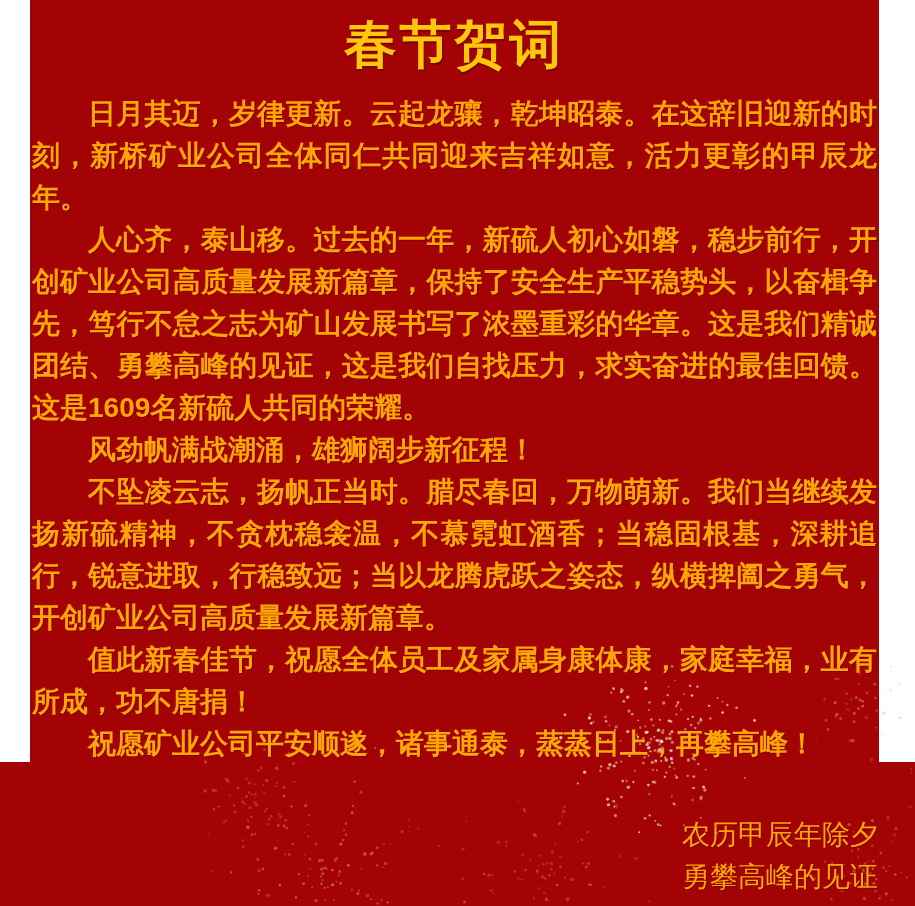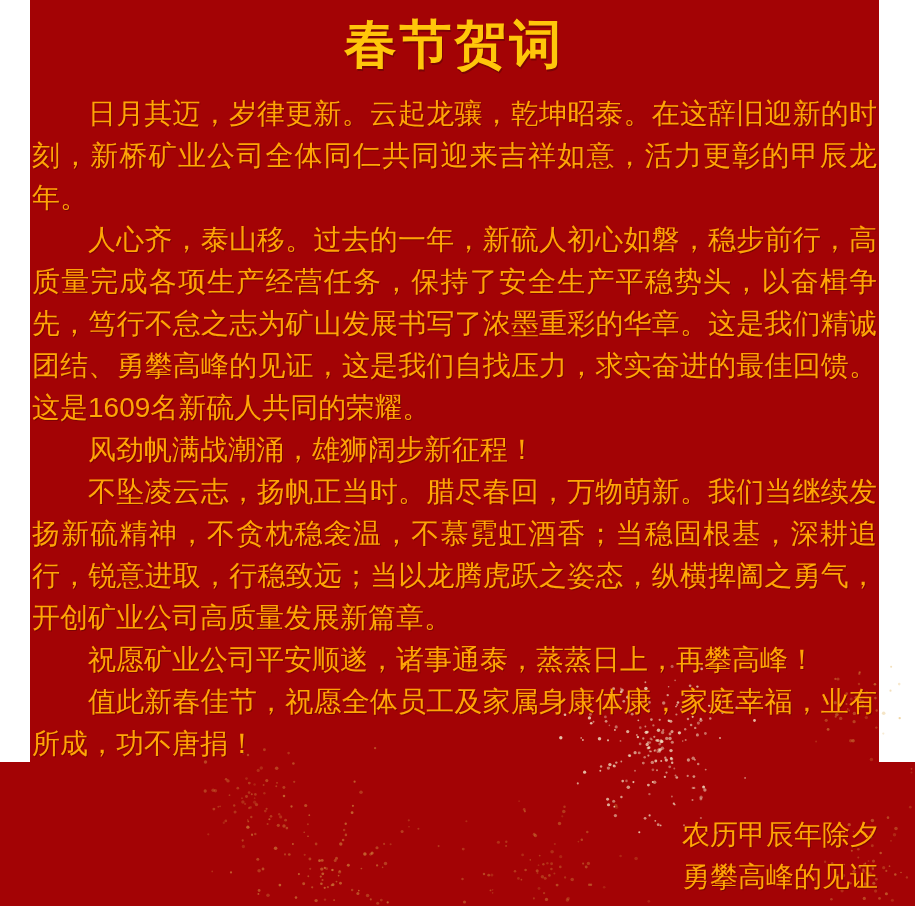--- a/index.html
+++ b/index.html
@@ -27,20 +27,21 @@
     text-align:center;
     font-size:52px;
     font-weight:bold;
     letter-spacing:3px;
     color:#FFC60A;
     text-shadow:1px 2px 0 rgba(90,5,5,0.55);
   }
   .text{
     margin-top:13px;
     padding:0 2px;
+    font-weight:bold;
   }
   .text p{
     margin:0;
     font-size:28px;
     line-height:42px;
     color:#FFA506;
     text-indent:2em;
     text-align:justify;
     text-justify:inter-ideograph;
     text-shadow:1px 1px 0 rgba(80,5,5,0.45);
@@ -590,25 +591,25 @@
         <circle cx="911.5" cy="768.8" r="0.89" fill="#E0AE4E" fill-opacity="0.34"></circle>
         <circle cx="911.5" cy="772.5" r="1.04" fill="#E0AE4E" fill-opacity="0.20"></circle>
         <circle cx="871.4" cy="759.6" r="1.76" fill="#E0AE4E" fill-opacity="0.22"></circle>
       </g>
     </svg>
 
   <div class="content">
     <h1 class="title">春节贺词</h1>
     <div class="text" id="paragraphs">
         <p>日月其迈，岁律更新。云起龙骧，乾坤昭泰。在这辞旧迎新的时刻，新桥矿业公司全体同仁共同迎来吉祥如意，活力更彰的甲辰龙年。</p>
-        <p>人心齐，泰山移。过去的一年，新硫人初心如磐，稳步前行，高质量完成各项生产经营任务，保持了安全生产平稳势头，以奋楫争先，笃行不怠之志为矿山发展书写了浓墨重彩的华章。这是我们精诚团结、勇攀高峰的见证，这是我们自找压力，求实奋进的最佳回馈。这是1609名新硫人共同的荣耀。</p>
+        <p>人心齐，泰山移。过去的一年，新硫人初心如磐，稳步前行，开创矿业公司高质量发展新篇章，保持了安全生产平稳势头，以奋楫争先，笃行不怠之志为矿山发展书写了浓墨重彩的华章。这是我们精诚团结、勇攀高峰的见证，这是我们自找压力，求实奋进的最佳回馈。这是1609名新硫人共同的荣耀。</p>
         <p>风劲帆满战潮涌，雄狮阔步新征程！</p>
         <p>不坠凌云志，扬帆正当时。腊尽春回，万物萌新。我们当继续发扬新硫精神，不贪枕稳衾温，不慕霓虹酒香；当稳固根基，深耕追行，锐意进取，行稳致远；当以龙腾虎跃之姿态，纵横捭阖之勇气，开创矿业公司高质量发展新篇章。</p>
+        <p>值此新春佳节，祝愿全体员工及家属身康体康，家庭幸福，业有所成，功不唐捐！</p>
         <p>祝愿矿业公司平安顺遂，诸事通泰，蒸蒸日上，再攀高峰！</p>
-        <p>值此新春佳节，祝愿全体员工及家属身康体康，家庭幸福，业有所成，功不唐捐！</p>
       </div>
   </div>
 
   <div class="signature">
     <div>农历甲辰年除夕</div>
     <div>勇攀高峰的见证</div>
   </div>
 
 </div>
 

